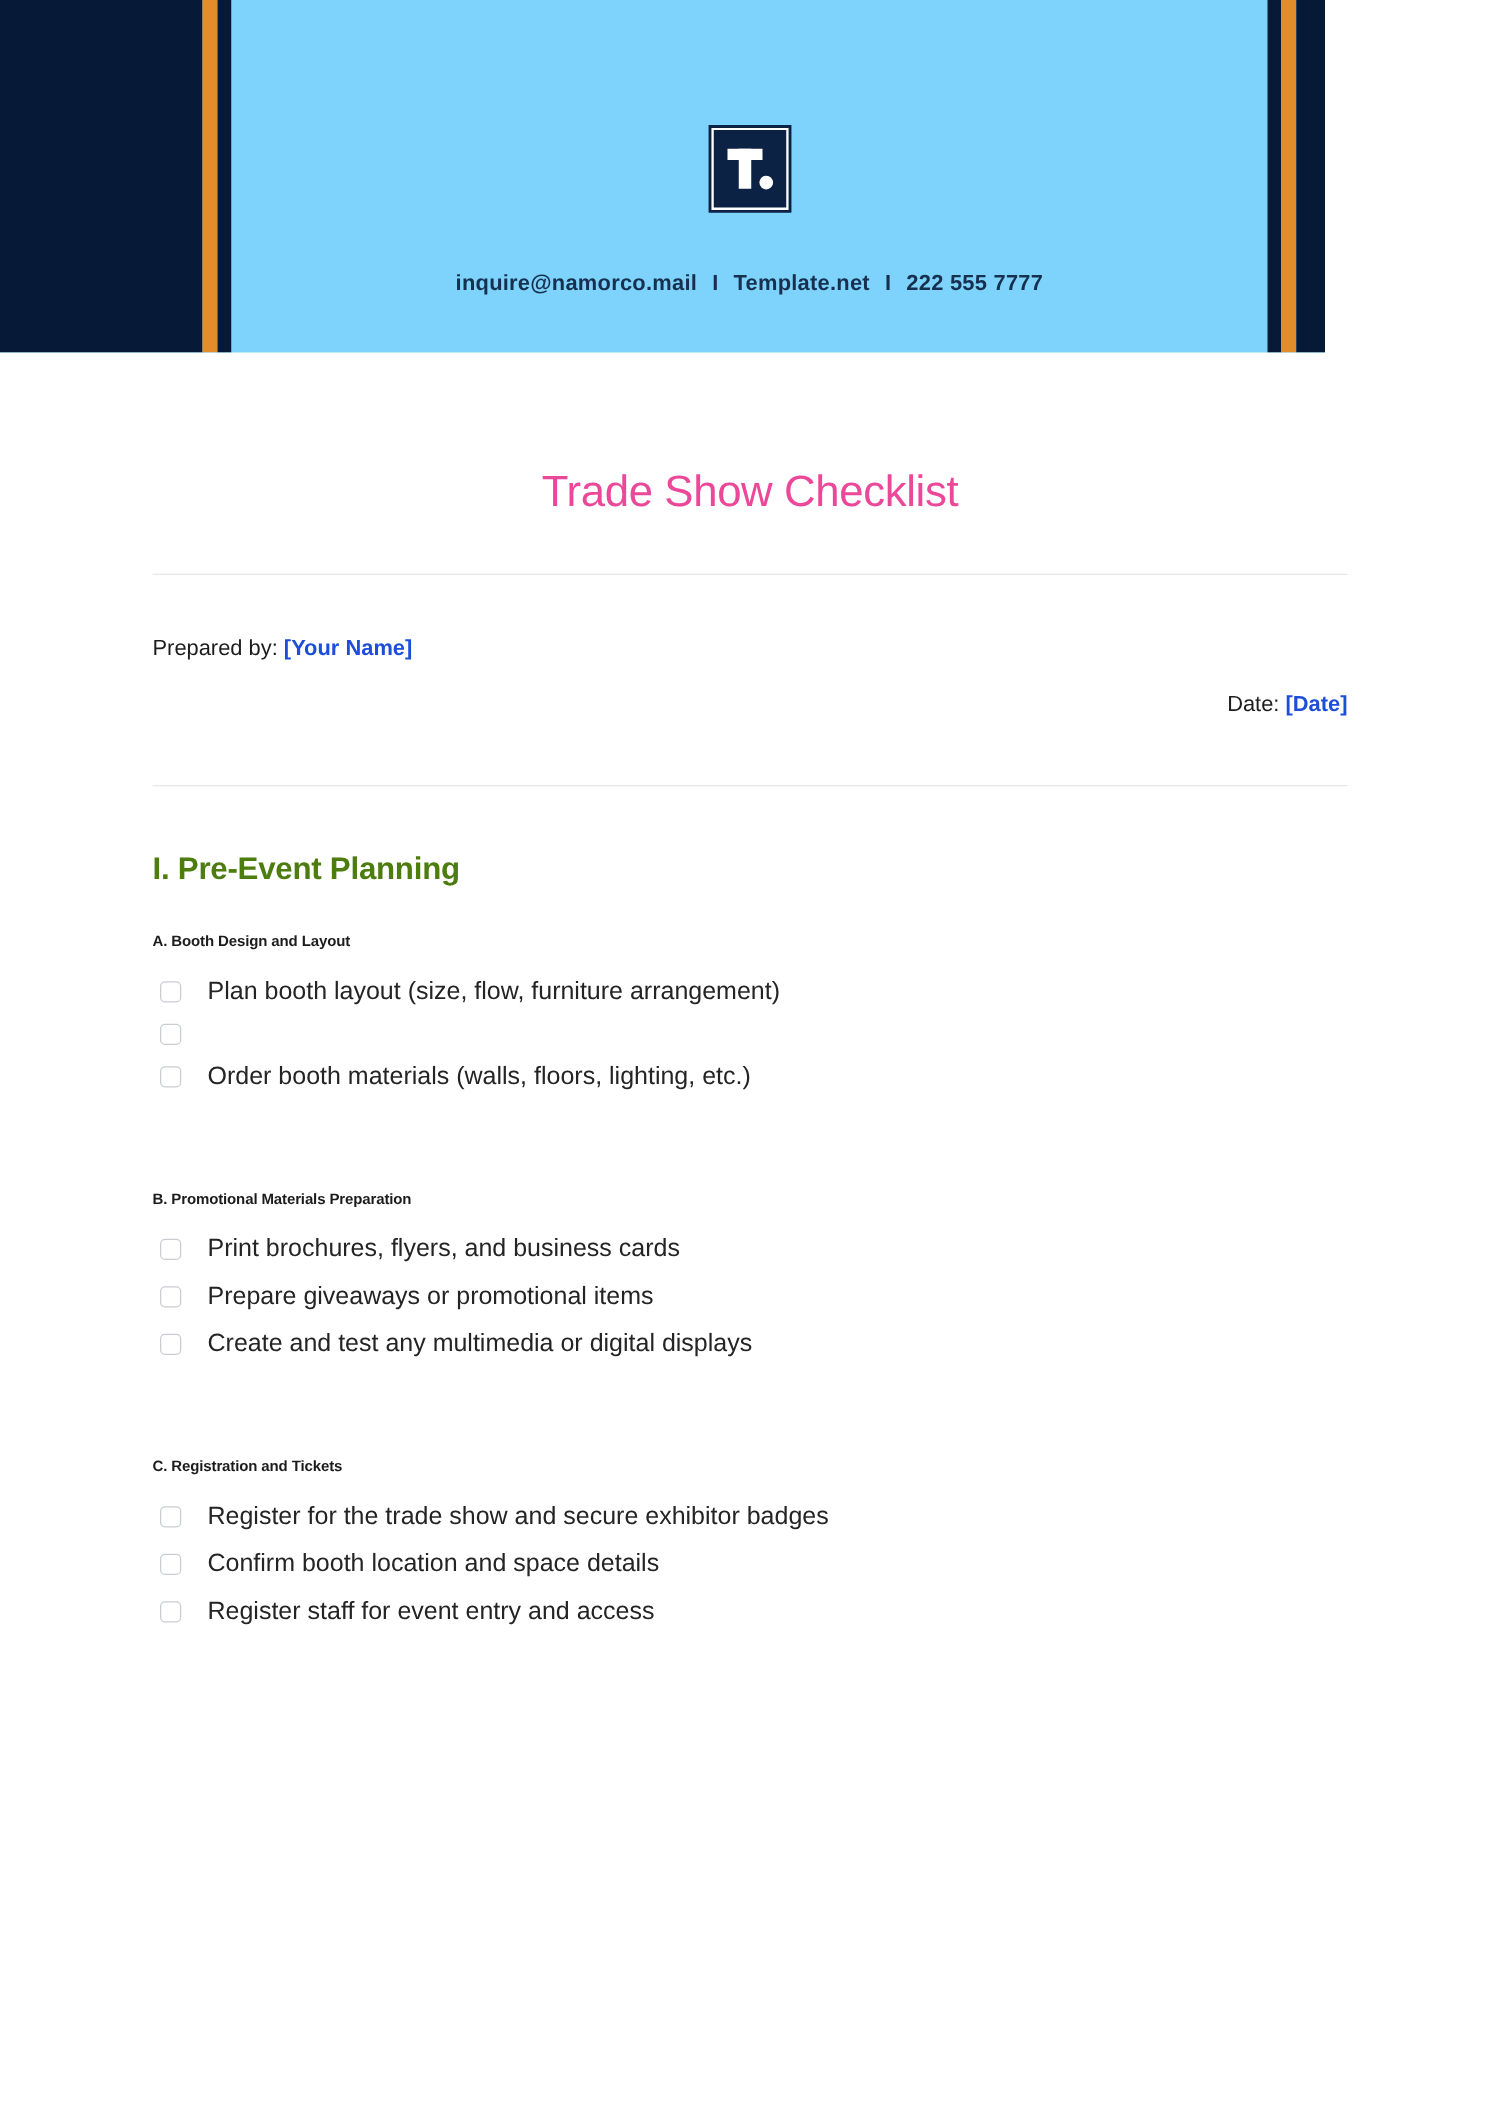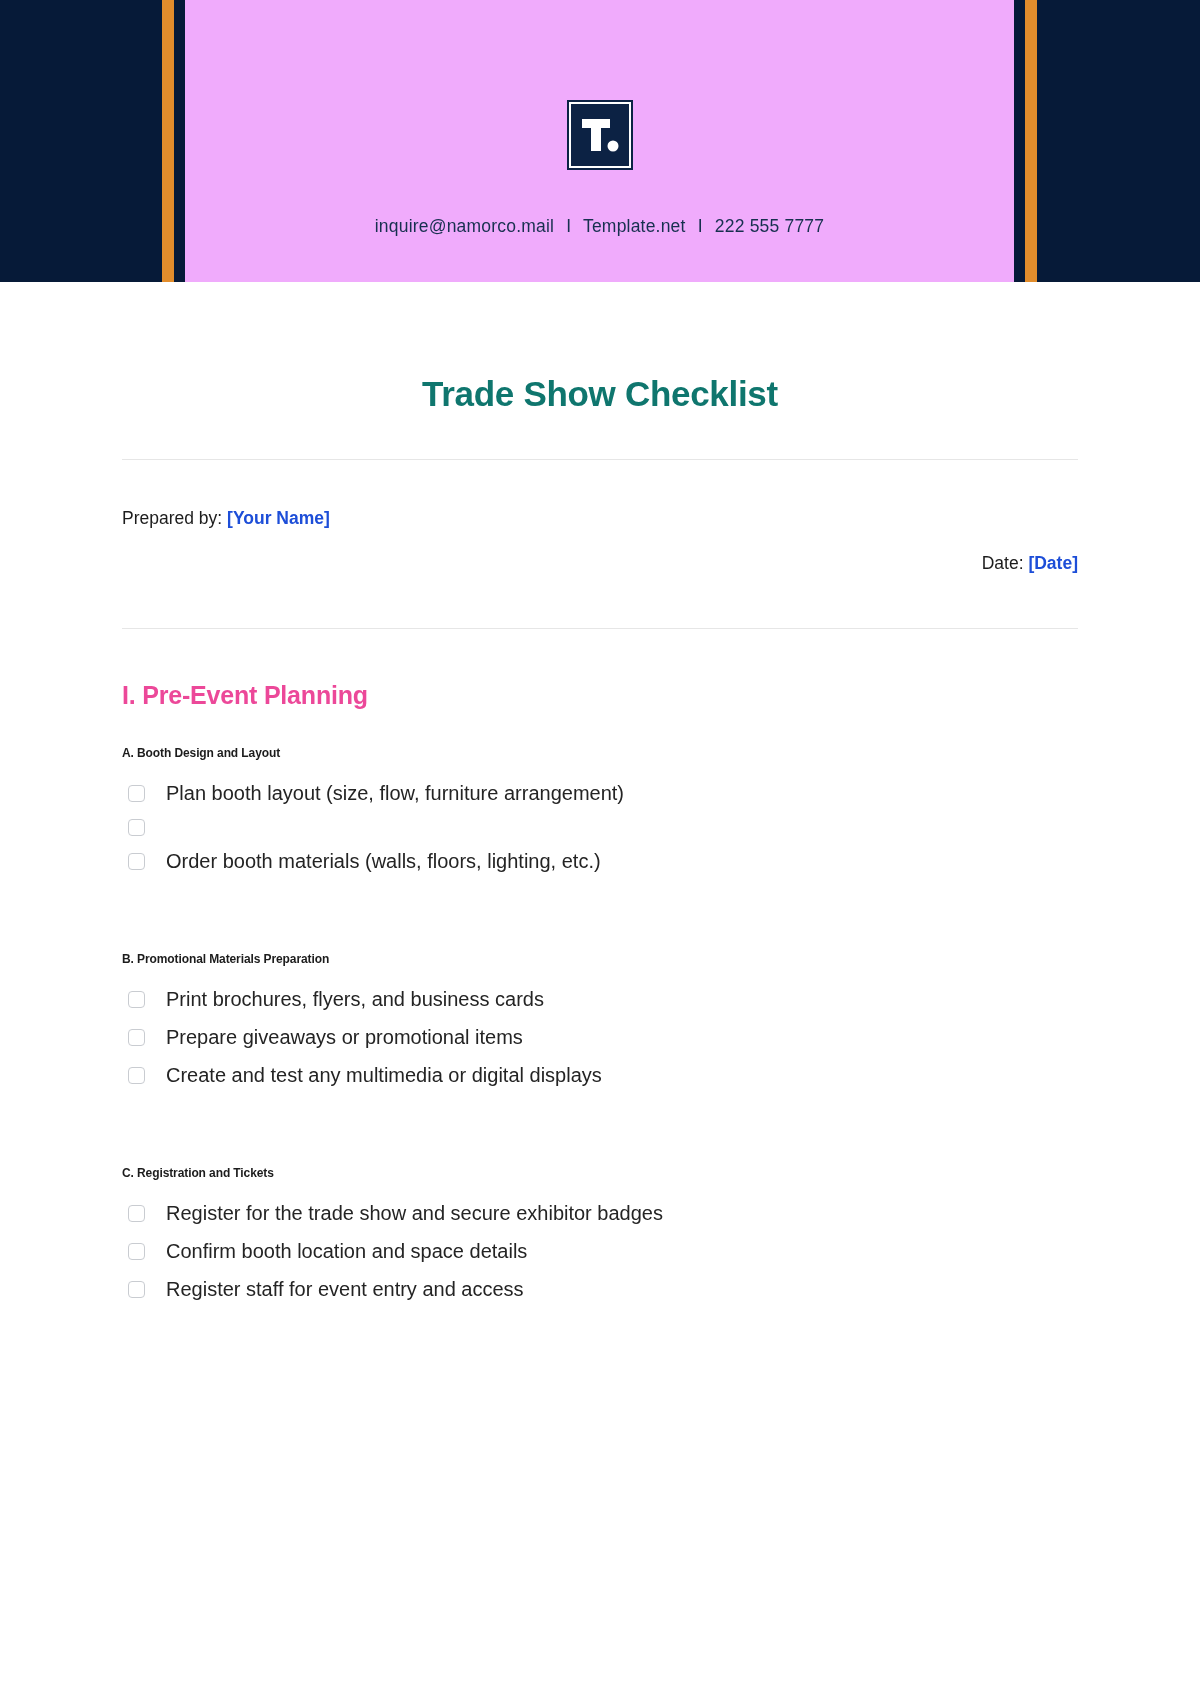--- a/index.html
+++ b/index.html
@@ -12,24 +12,25 @@
     background: #ffffff;
     font-family: "Liberation Sans", sans-serif;
     -webkit-font-smoothing: antialiased;
     position: relative;
     overflow: hidden;
   }
 
   
   .header-band {
     position: relative;
-    width: 1200px;
+    width: 1060px;
     height: 282px;
-    background: #f0abfc;
+    background: #7dd3fc;
     overflow: hidden;
+    font-weight: bold;
   }
   .band-block {
     position: absolute;
     top: 0;
     height: 282px;
   }
   .band-navy-left  { left: 0;     width: 162px; background: #061A38; }
   .band-orange-left{ left: 162px; width: 12px;  background: #E28D2C; }
   .band-navy-left2 { left: 174px; width: 11px;  background: #061A38; }
 
@@ -81,22 +82,22 @@
   .doc {
     position: relative;
     padding: 0 122px;
     box-sizing: border-box;
     width: 1200px;
   }
 
   .doc-title {
     text-align: center;
     font-size: 35px;
-    font-weight: bold;
-    color: #0f766e;
+    font-weight: normal;
+    color: #ec4899;
     letter-spacing: -0.3px;
     margin: 0;
     padding-top: 92px;
   }
 
   .rule {
     height: 1px;
     background: #E6E6E6;
     width: 100%;
   }
@@ -115,21 +116,21 @@
   }
   .meta-row:last-child { margin-bottom: 16px; text-align: right; }
   .meta-row .meta-value {
     font-weight: bold;
     color: #1d4ed8;
   }
 
   .section-title {
     font-size: 25px;
     font-weight: bold;
-    color: #ec4899;
+    color: #4d7c0f;
     margin: 0;
     padding-top: 52px;
     letter-spacing: -0.2px;
   }
 
   .subsection {
     padding-top: 36px;
   }
   .subsection + .subsection {
     padding-top: 78px;

